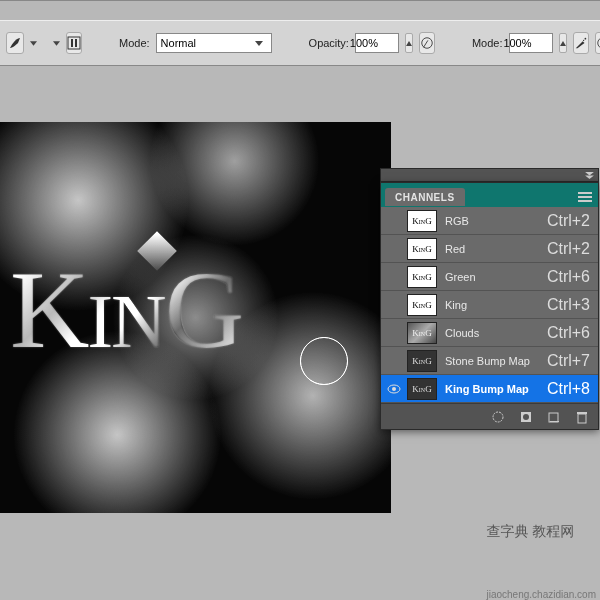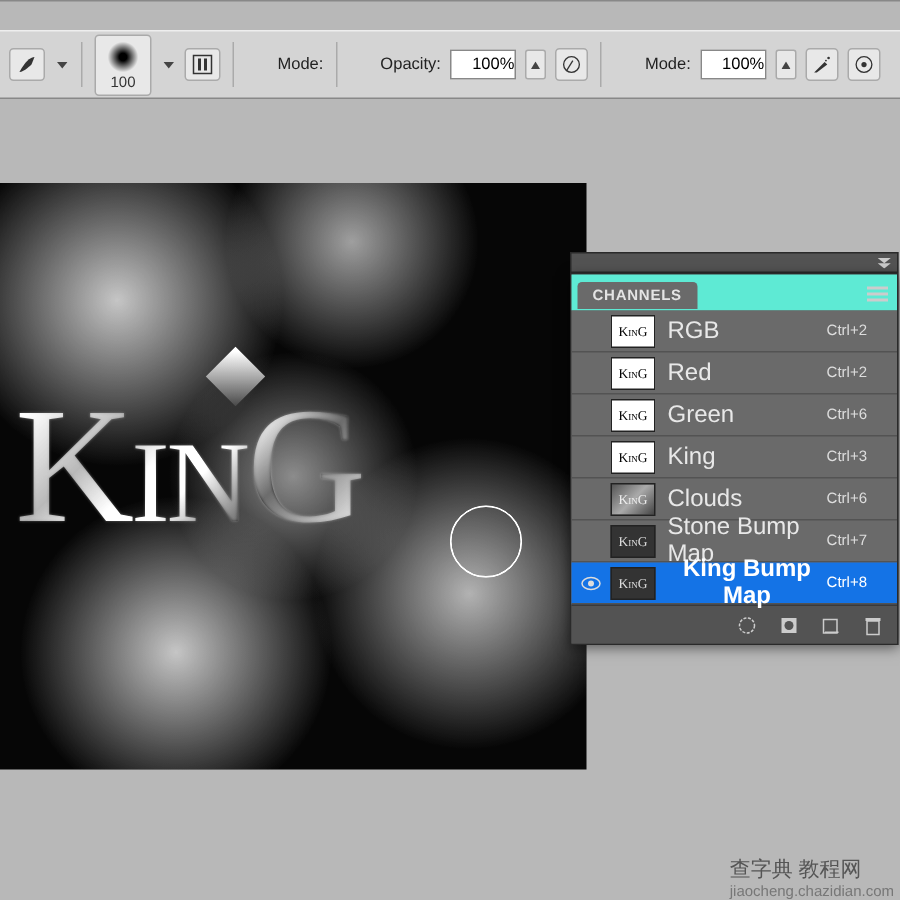--- a/index.html
+++ b/index.html
@@ -14,21 +14,21 @@
 .brush-preview { display: flex; flex-direction: column; align-items: center; padding: 2px 6px; border: 1px solid #aaa; background: #e8e8e8; border-radius: 3px; }
 .brush-preview .dot { width: 24px; height: 24px; background: radial-gradient(circle, #000 0%, #000 15%, transparent 60%); }
 .brush-preview .num { font-size: 10px; color: #333; }
 .dropdown-tiny { width: 10px; height: 30px; display: flex; align-items: center; justify-content: center; cursor: pointer; }
 .dropdown-tiny svg { width: 7px; height: 5px; }
 .icon-btn { width: 24px; height: 22px; border: 1px solid #aaa; background: #e8e8e8; border-radius: 3px; display: flex; align-items: center; justify-content: center; cursor: pointer; }
 .label { font-size: 11px; color: #222; padding-left: 21px; }
 .select { display: flex; align-items: center; background: #fff; border: 1px solid #888; height: 20px; padding: 0 4px; }
 .select span { font-size: 11px; min-width: 90px; }
 .select .chev { width: 16px; display: flex; justify-content: center; }
-.pct-box { display: flex; align-items: center; background: #fff; border: 1px solid #888; height: 20px; padding: 0 0; font-size: 11px; min-width: 44px; justify-content: flex-end; }
+.pct-box { display: flex; align-items: center; background: #fff; border: 1px solid #888; height: 20px; padding: 0 20px; font-size: 11px; min-width: 44px; justify-content: flex-end; }
 .mini-chev { width: 14px; height: 20px; border: 1px solid #aaa; background: #e8e8e8; display: flex; align-items: center; justify-content: center; border-radius: 2px; }
 .round-icon { width: 22px; height: 22px; border: 1px solid #aaa; border-radius: 3px; background: #e8e8e8; display: flex; align-items: center; justify-content: center; }
 
 
 .canvas-area { position: relative; }
 .canvas-img {
   margin: 56px 0 0 0;
   width: 391px; height: 391px;
   background:
     radial-gradient(circle at 20% 20%, #aaa 0%, transparent 25%),
@@ -62,81 +62,85 @@
 }
 .brush-cursor { position: absolute; left: 300px; top: 215px; width: 48px; height: 48px; border: 1px solid #fff; border-radius: 50%; }
 
 
 .panel {
   position: absolute; left: 380px; top: 182px; width: 219px;
   background: #535353; border: 1px solid #2a2a2a; box-shadow: 0 2px 8px rgba(0,0,0,0.5);
 }
 .panel-collapse { position: absolute; left: 380px; top: 168px; width: 219px; height: 14px; background: #535353; border: 1px solid #2a2a2a; display: flex; align-items: center; justify-content: flex-end; padding: 0 4px; }
 .panel-collapse svg { width: 9px; height: 7px; }
-.tabs { display: flex; align-items: center; height: 24px; background: #5eead4; padding-left: 4px; }
+.tabs { display: flex; align-items: center; height: 24px; background: #0f766e; padding-left: 4px; }
 .tab { background: #6a6a6a; color: #e4e4e4; font-size: 10px; font-weight: bold; padding: 4px 10px 3px; letter-spacing: 0.5px; border-top-left-radius: 3px; border-top-right-radius: 3px; margin-top: 3px; }
 .tabs .menu-icon { margin-left: auto; margin-right: 6px; width: 14px; height: 12px; cursor: pointer; }
 .rows { background: #6a6a6a; }
 .row { display: flex; align-items: center; height: 28px; border-bottom: 1px solid #535353; }
 .row.selected { background: #1473e6; }
 .eye { width: 26px; display: flex; align-items: center; justify-content: center; }
 .eye svg { width: 14px; height: 10px; opacity: 0; }
 .row.visible .eye svg { opacity: 1; }
 .thumb { width: 30px; height: 22px; border: 1px solid #222; margin-right: 8px; background: #fff; display: flex; align-items: center; justify-content: center; }
 .thumb.dark { background: #333; }
 .thumb.cloud { background: linear-gradient(135deg,#555,#aaa,#444); }
 .thumb .k { font-family: Georgia, serif; font-size: 9px; font-variant: small-caps; color: #000; }
 .thumb.dark .k { color: #ddd; }
 .thumb.cloud .k { color: #eee; }
-.row .name { font-size: 16px; color: #e8e8e8; flex: 1; }
-.row.selected .name { color: #fff; font-weight: bold; text-align: center; }
-.row .shortcut { font-size: 10px; color: #ddd; padding-right: 20px; }
+.row .name { font-size: 11px; color: #e8e8e8; flex: 1; }
+.row.selected .name { color: #fff; font-weight: bold; }
+.row .shortcut { font-size: 16px; color: #ddd; padding-right: 8px; }
 .row.selected .shortcut { color: #fff; }
 .panel-footer { height: 26px; background: #535353; display: flex; align-items: center; justify-content: flex-end; gap: 12px; padding: 0 8px; border-top: 1px solid #3a3a3a; }
 .panel-footer .fbtn { width: 16px; height: 16px; display: flex; align-items: center; justify-content: center; cursor: pointer; }
 
 
 .watermark { position: absolute; right: 4px; bottom: 0; font-size: 14px; color: #555; font-family: SimSun, serif; }
-.watermark .sub { font-size: 10px; color: #777; display: block; text-align: right; }
+.watermark .sub { font-size: 10px; color: #777; display: block; text-align: right; margin-top: 48px; }
 </style>
 </head>
 <body>
 
 <div class="top-gap"></div>
 
 <div class="options-bar">
   <div class="icon-btn">
     <svg viewBox="0 0 16 16" width="16" height="16">
         <path d="M3 13 C3 13 8 3 13 3 L11 8 C11 8 6 13 3 13 Z" fill="#333"></path>
       </svg>
   </div>
   <div class="dropdown-tiny">
     <svg viewBox="0 0 8 5">
         <path d="M0 0 L8 0 L4 5 Z" fill="#444"></path>
       </svg>
   </div>
   <div class="sep"></div>
-  <div class="brush-preview">
-    <div class="dot"></div>
-    <div class="num">100</div>
-  </div>
   <div class="dropdown-tiny">
     <svg viewBox="0 0 8 5">
         <path d="M0 0 L8 0 L4 5 Z" fill="#444"></path>
       </svg>
   </div>
   <div class="icon-btn">
     <svg viewBox="0 0 14 14" width="14" height="14">
         <rect x="1" y="1" width="12" height="12" fill="none" stroke="#333"></rect>
         <rect x="4" y="3" width="2" height="8" fill="#333"></rect>
         <rect x="8" y="3" width="2" height="8" fill="#333"></rect>
       </svg>
   </div>
   <div class="sep"></div>
   <span class="label">Mode:</span>
+  <div class="select">
+    <span>Normal</span>
+    <div class="chev">
+        <svg viewBox="0 0 8 5" width="8" height="5">
+          <path d="M0 0 L8 0 L4 5 Z" fill="#444"></path>
+        </svg>
+      </div>
+  </div>
   <div class="sep"></div>
   <span class="label">Opacity:</span>
   <div class="pct-box">
       <span>100%</span>
     </div>
   <div class="mini-chev">
       <svg viewBox="0 0 6 5" width="6" height="5">
         <path d="M0 5 L6 5 L3 0 Z" fill="#444"></path>
       </svg>
     </div>

